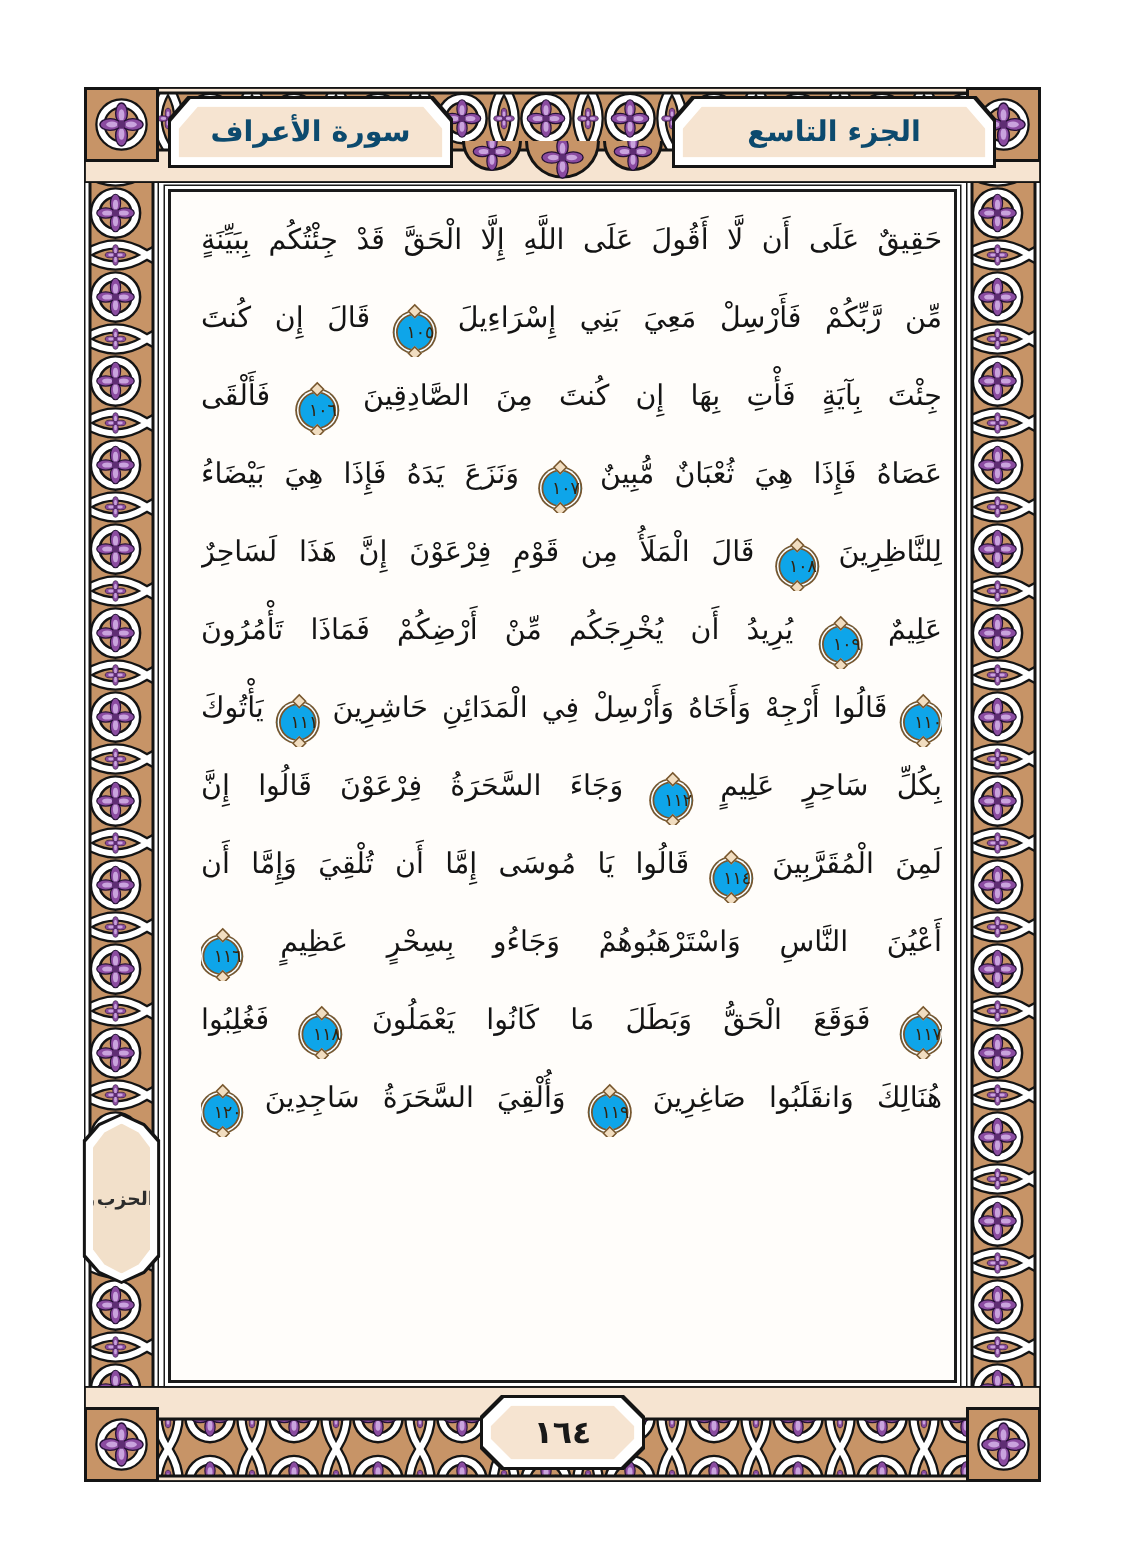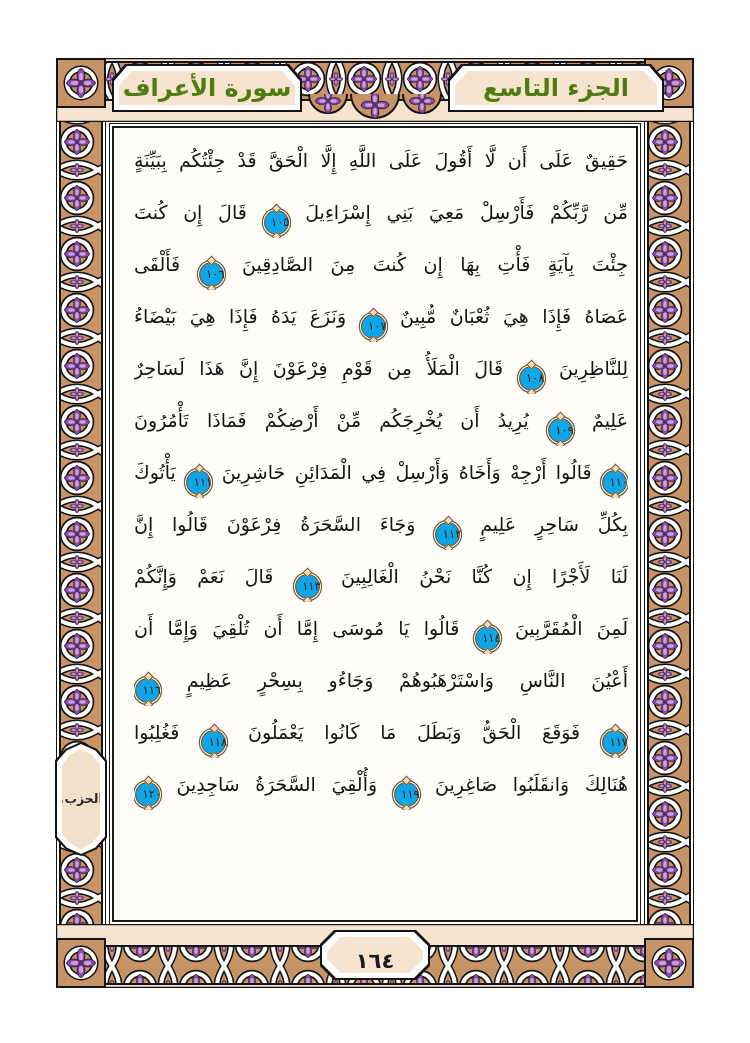--- a/index.html
+++ b/index.html
@@ -23,26 +23,26 @@
   .ayah::before,.ayah::after{content:"";position:absolute;left:50%;width:5px;height:5px;
     margin-left:-3px;background:#f1ddc0;border:1px solid #77572f;transform:rotate(45deg);}
   .ayah::before{top:-4px;} .ayah::after{bottom:-4px;}
   .rub{display:inline-block;vertical-align:-3px;}
 
   
   .panel{background:#141414;}
   .panel,.panel .p2,.panel .p3{clip-path:polygon(13px 0,calc(100% - 13px) 0,100% 15px,100% 100%,0 100%,0 15px);}
   .panel .p2{position:absolute;inset:2px;background:#ffffff;}
   .panel .p3{position:absolute;inset:5px;background:#f6e4d1;display:flex;align-items:center;justify-content:center;}
-  .panel-label{font-size:24px;font-weight:600;color:#4d7c0f;direction:rtl;}
+  .panel-label{font-size:19px;font-weight:600;color:#0c4a6e;direction:rtl;}
 
   .cartouche{background:#141414;}
   .cartouche,.cartouche .p2,.cartouche .p3{clip-path:polygon(14px 0,calc(100% - 14px) 0,100% 14px,100% calc(100% - 14px),calc(100% - 14px) 100%,14px 100%,0 calc(100% - 14px),0 14px);}
   .cartouche .p2{position:absolute;inset:2px;background:#ffffff;}
-  .cartouche .p3{position:absolute;inset:5px;background:#f6e4d1;display:flex;align-items:flex-end;justify-content:center;}
+  .cartouche .p3{position:absolute;inset:5px;background:#f6e4d1;display:flex;align-items:center;justify-content:center;}
   .pagenum{font-size:21px;font-weight:700;color:#191919;}
 
   .medallion{background:#141414;}
   .medallion,.medallion .p2,.medallion .p3{clip-path:polygon(50% 0,80% 6%,100% 16%,100% 84%,80% 94%,50% 100%,20% 94%,0 84%,0 16%,20% 6%);}
   .medallion .p2{position:absolute;inset:2px;background:#ffffff;}
   .medallion .p3{position:absolute;inset:5px;background:#f2e0ca;display:flex;flex-direction:row;
     align-items:center;justify-content:center;gap:1px;}
   .medallion .m-line{font-size:12.5px;font-weight:600;color:#2c2c2c;line-height:1.25;direction:rtl;}
 </style>
 </head>
@@ -181,21 +181,20 @@
   <div class="abs text-frame">
     <div class="text-area">
         <div class="qline"><span class="qtext">حَقِيقٌ عَلَى أَن لَّا أَقُولَ عَلَى اللَّهِ إِلَّا الْحَقَّ قَدْ جِئْتُكُم بِبَيِّنَةٍ</span></div>
         <div class="qline"><span class="qtext">مِّن رَّبِّكُمْ فَأَرْسِلْ مَعِيَ بَنِي إِسْرَاءِيلَ</span> <span class="ayah">١٠٥</span> <span class="qtext">قَالَ إِن كُنتَ</span></div>
         <div class="qline"><span class="qtext">جِئْتَ بِآيَةٍ فَأْتِ بِهَا إِن كُنتَ مِنَ الصَّادِقِينَ</span> <span class="ayah">١٠٦</span> <span class="qtext">فَأَلْقَى</span></div>
         <div class="qline"><span class="qtext">عَصَاهُ فَإِذَا هِيَ ثُعْبَانٌ مُّبِينٌ</span> <span class="ayah">١٠٧</span> <span class="qtext">وَنَزَعَ يَدَهُ فَإِذَا هِيَ بَيْضَاءُ</span></div>
         <div class="qline"><span class="qtext">لِلنَّاظِرِينَ</span> <span class="ayah">١٠٨</span> <span class="qtext">قَالَ الْمَلَأُ مِن قَوْمِ فِرْعَوْنَ إِنَّ هَذَا لَسَاحِرٌ</span></div>
         <div class="qline"><span class="qtext">عَلِيمٌ</span> <span class="ayah">١٠٩</span> <span class="qtext">يُرِيدُ أَن يُخْرِجَكُم مِّنْ أَرْضِكُمْ فَمَاذَا تَأْمُرُونَ</span></div>
         <div class="qline"><span class="ayah">١١٠</span> <span class="qtext">قَالُوا أَرْجِهْ وَأَخَاهُ وَأَرْسِلْ فِي الْمَدَائِنِ حَاشِرِينَ</span> <span class="ayah">١١١</span> <span class="qtext">يَأْتُوكَ</span></div>
         <div class="qline"><span class="qtext">بِكُلِّ سَاحِرٍ عَلِيمٍ</span> <span class="ayah">١١٢</span> <span class="qtext">وَجَاءَ السَّحَرَةُ فِرْعَوْنَ قَالُوا إِنَّ</span></div>
-        <div class="qline"><span class="qtext">لَنَا لَأَجْرًا إِن كُنَّا نَحْنُ الْغَالِبِينَ</span> <span class="ayah">١١٣</span> <span class="qtext">قَالَ نَعَمْ وَإِنَّكُمْ</span></div>
         <div class="qline"><span class="qtext">لَمِنَ الْمُقَرَّبِينَ</span> <span class="ayah">١١٤</span> <span class="qtext">قَالُوا يَا مُوسَى إِمَّا أَن تُلْقِيَ وَإِمَّا أَن</span></div>
         <div class="qline"><span class="qtext">أَعْيُنَ النَّاسِ وَاسْتَرْهَبُوهُمْ وَجَاءُو بِسِحْرٍ عَظِيمٍ</span> <span class="ayah">١١٦</span></div>
         <div class="qline"><span class="ayah">١١٧</span> <span class="qtext">فَوَقَعَ الْحَقُّ وَبَطَلَ مَا كَانُوا يَعْمَلُونَ</span> <span class="ayah">١١٨</span> <span class="qtext">فَغُلِبُوا</span></div>
         <div class="qline"><span class="qtext">هُنَالِكَ وَانقَلَبُوا صَاغِرِينَ</span> <span class="ayah">١١٩</span> <span class="qtext">وَأُلْقِيَ السَّحَرَةُ سَاجِدِينَ</span> <span class="ayah">١٢٠</span></div>
       </div>
   </div>
 
   <div class="abs medallion" style="left:55px;top:742px;width:52px;height:114px;">
     <div class="p2">
       <div class="p3">

